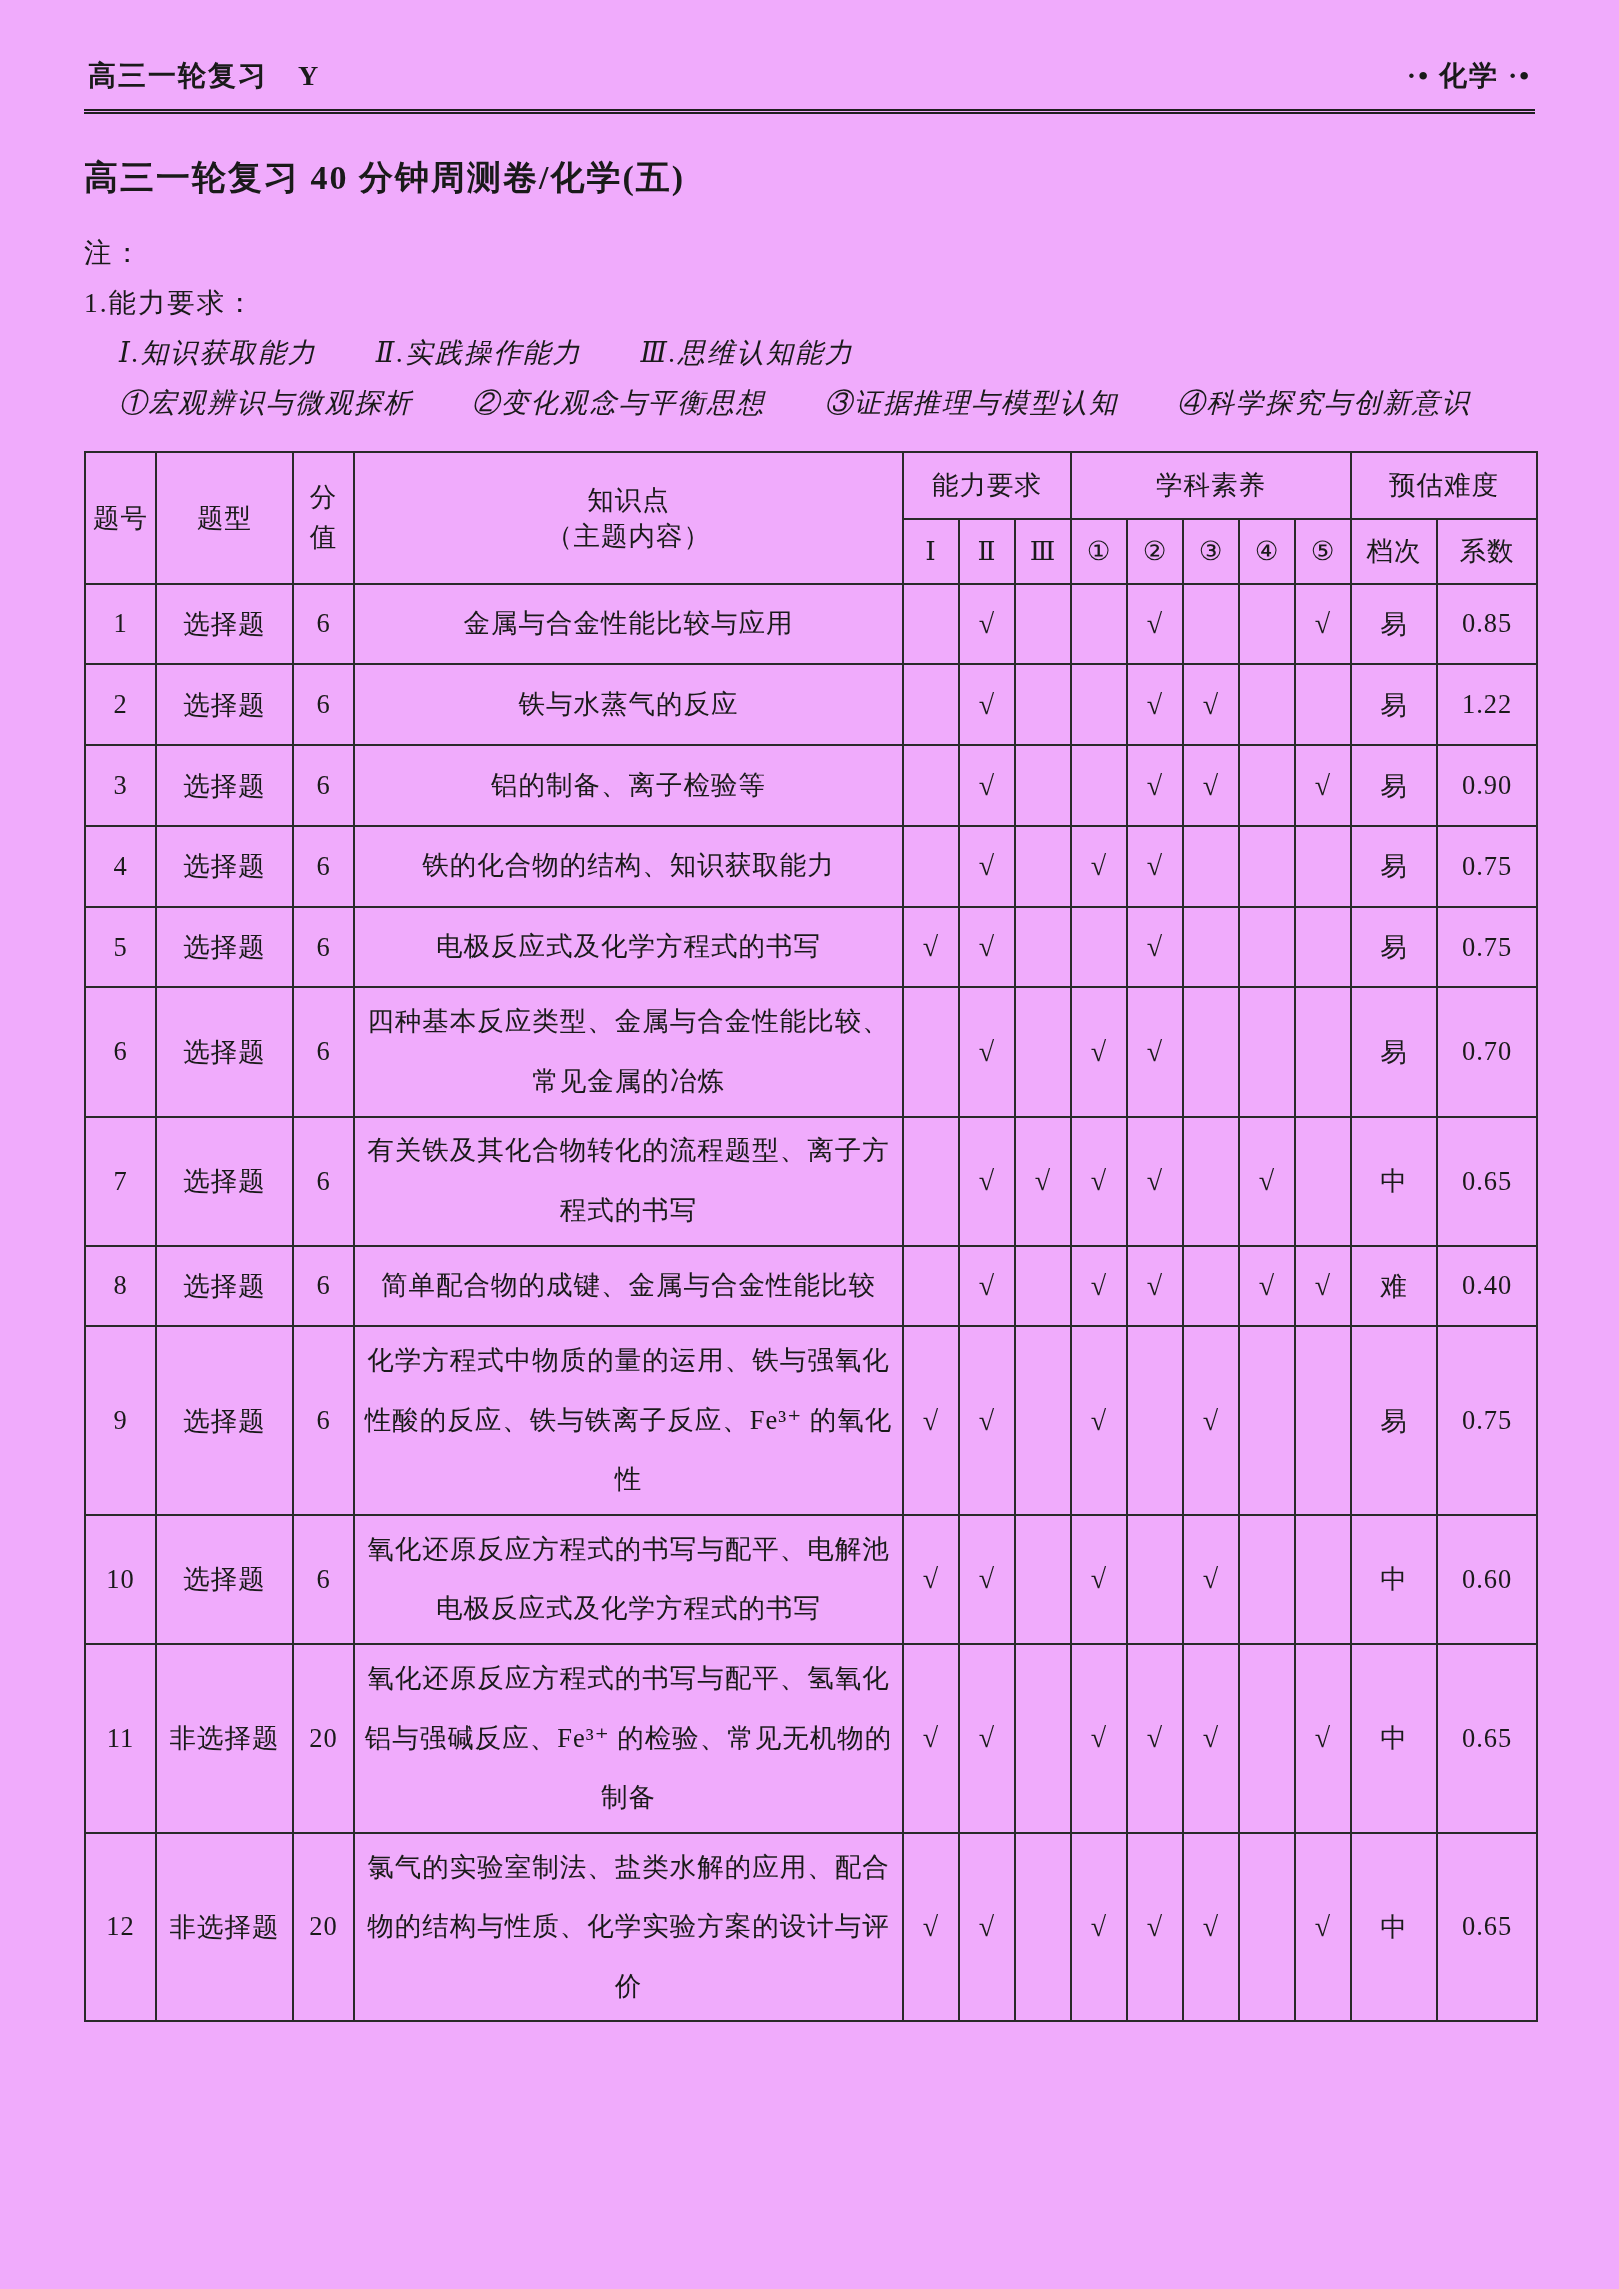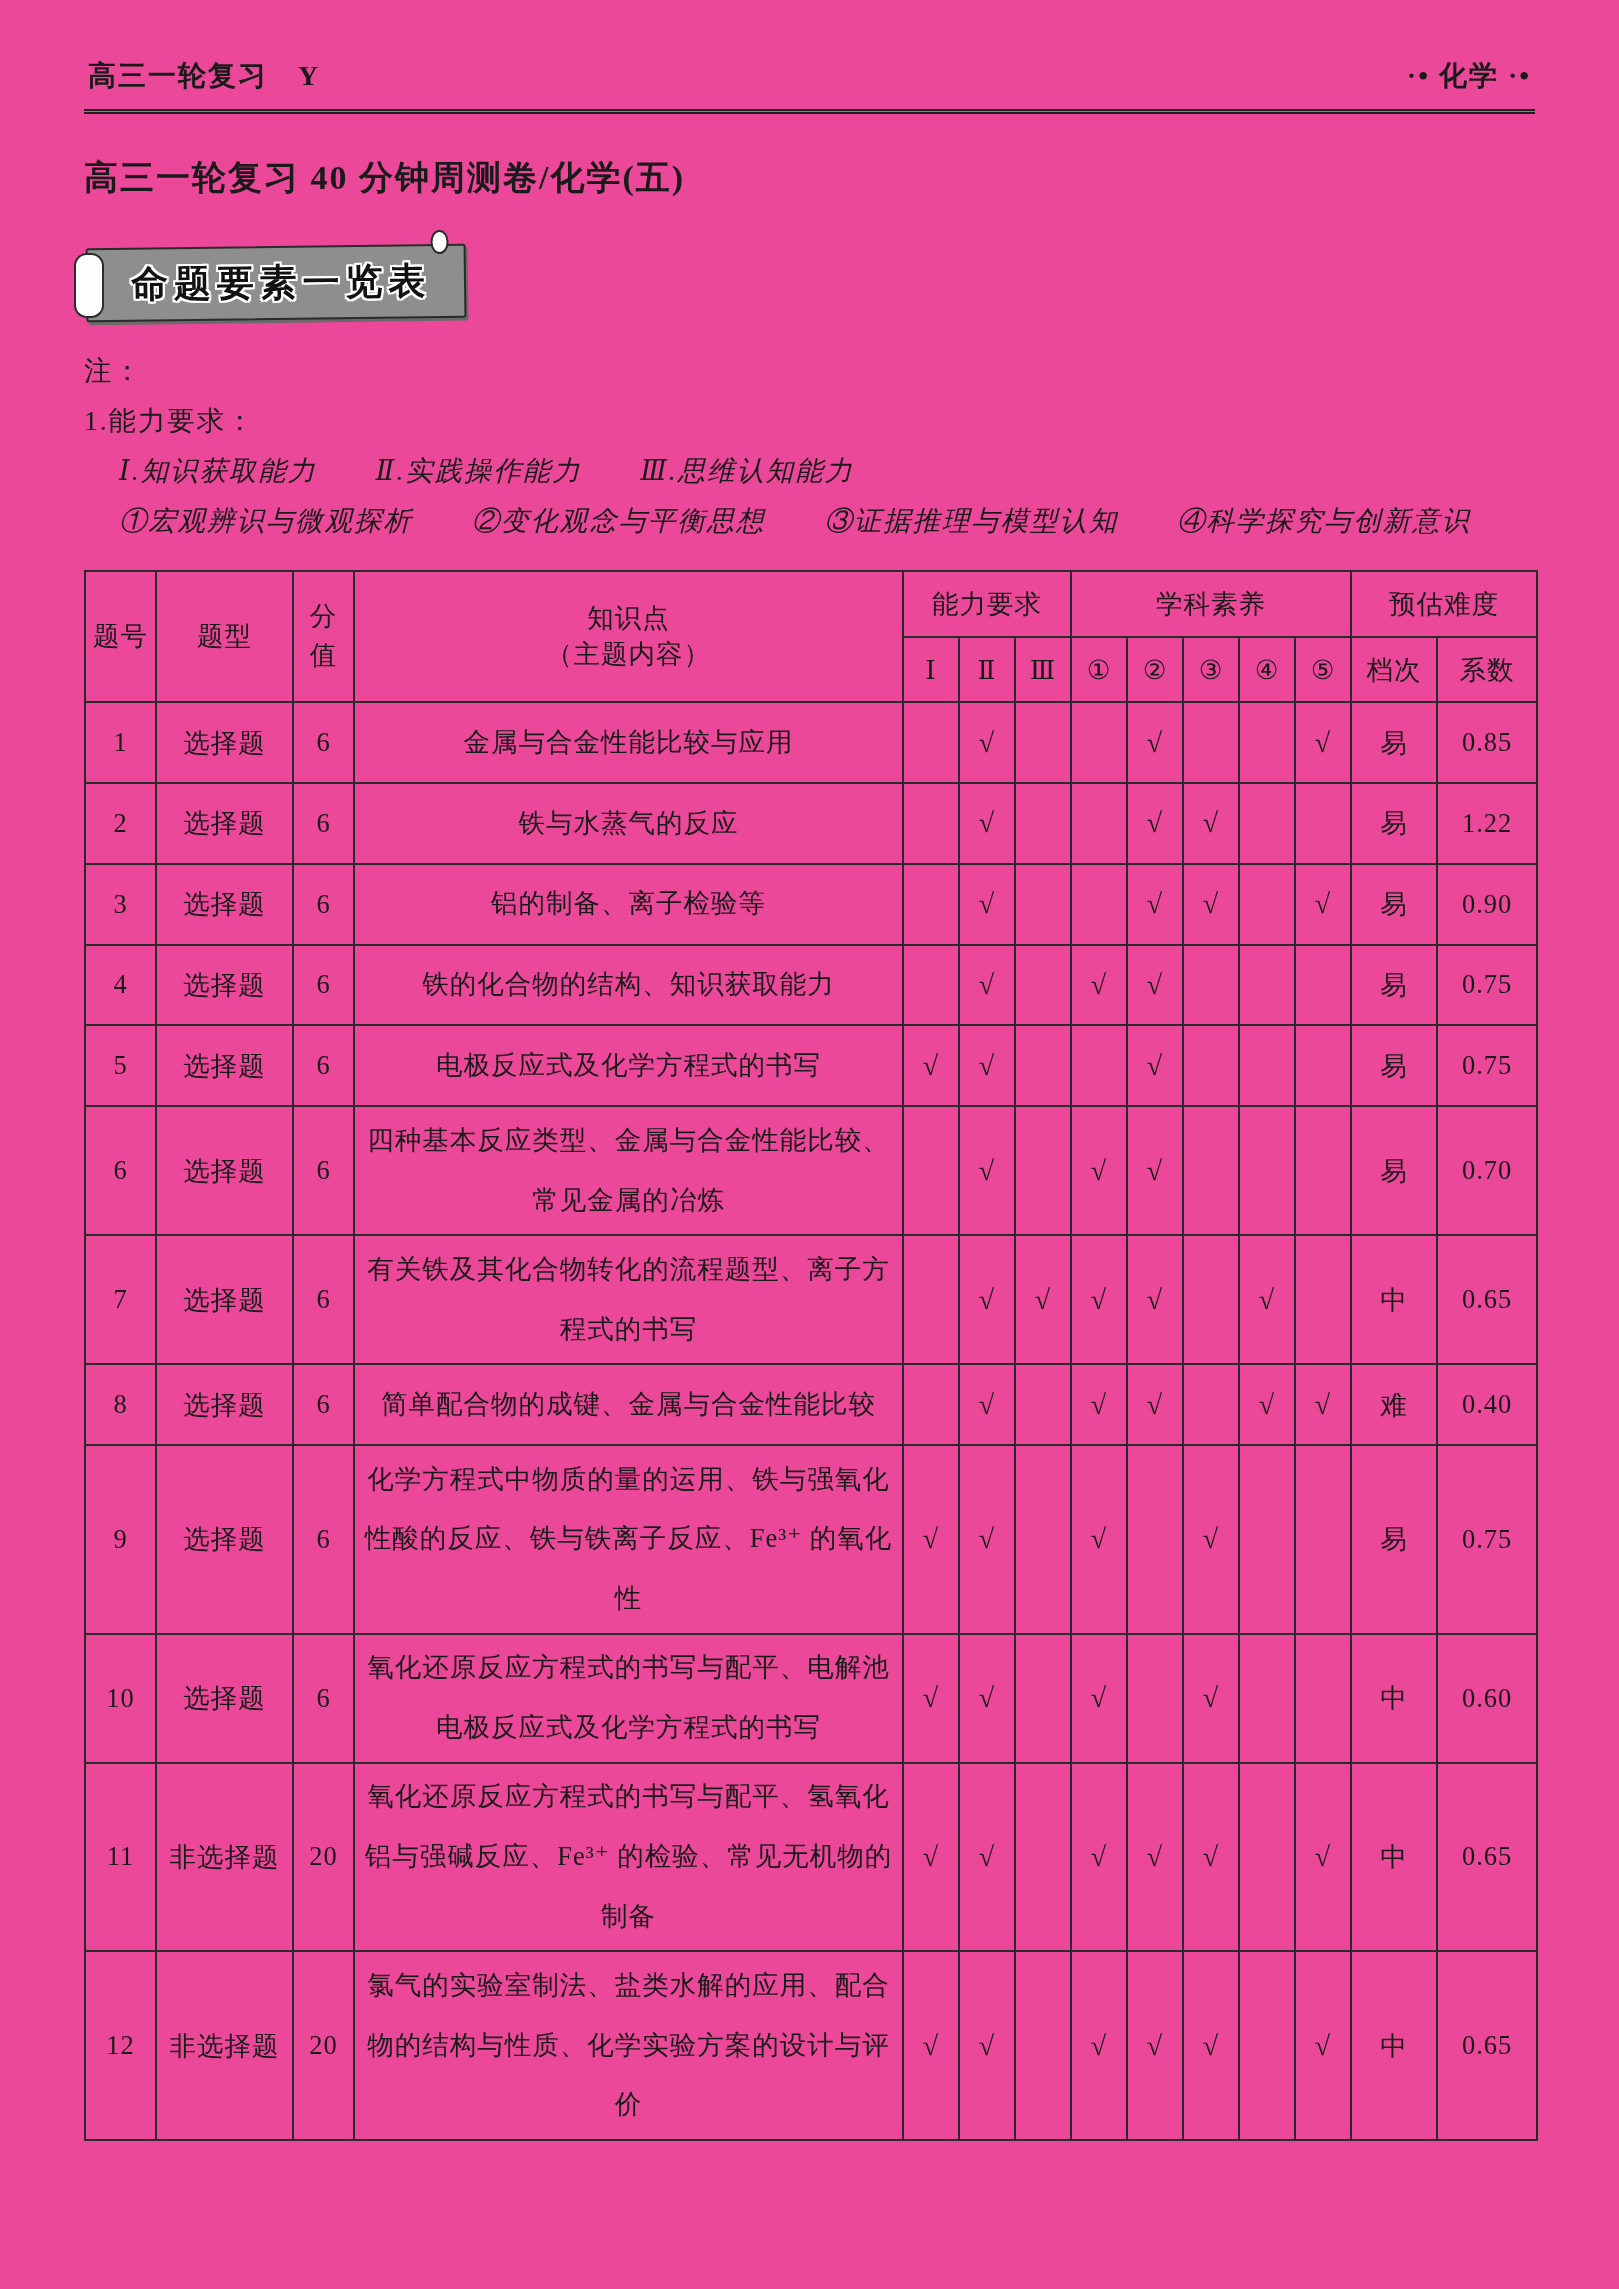--- a/index.html
+++ b/index.html
@@ -1,18 +1,18 @@
 <!DOCTYPE html>
 <html><head>
 <meta charset="utf-8">
 <style>
   html,body { margin:0; padding:0; background:#e8e8e8; }
   .page {
     position:relative; width:1619px; min-height:2290px; margin:0 auto;
-    background:#ec4899; color:#1a1a1a; box-sizing:border-box;
+    background:#f0abfc; color:#1a1a1a; box-sizing:border-box;
     padding:57px 84px 39px 84px;
     font-family:"Liberation Serif","DejaVu Serif",serif;
   }
   
   .page-header {
     display:flex; justify-content:space-between; align-items:flex-end;
     font-size:28px; font-weight:bold; letter-spacing:2px;
     padding:0 3.9px 13.7px 3.9px;
     border-bottom:5.9px double #1f1f1f;
   }
@@ -75,27 +75,20 @@
 
 <div class="page">
 
   <header class="page-header">
     <span>高三一轮复习　Y</span>
     <span>·• 化学 ·•</span>
   </header>
 
   <h1 class="doc-title">高三一轮复习 40 分钟周测卷/化学(五)</h1>
 
-  <div class="banner">
-    <span class="banner-curl-left"></span>
-    <span class="banner-bar">
-      <span class="banner-pin-right"></span>
-      <span class="banner-text">命题要素一览表</span>
-    </span>
-  </div>
 
   <div class="notes">
     <p>注：</p>
     <p><span>1.</span><span>能力要求：</span></p>
     <p class="indent">Ⅰ.知识获取能力　　Ⅱ.实践操作能力　　Ⅲ.思维认知能力</p>
     <p class="indent">①宏观辨识与微观探析　　②变化观念与平衡思想　　③证据推理与模型认知　　④科学探究与创新意识</p>
   </div>
 
   <table class="spec">
     <colgroup>

